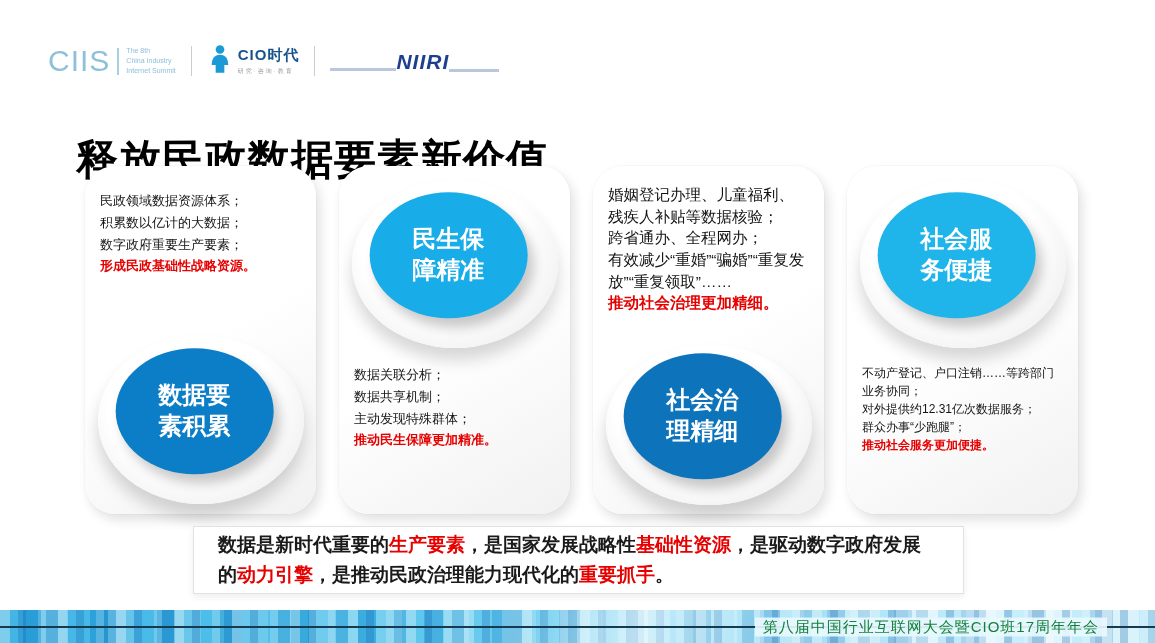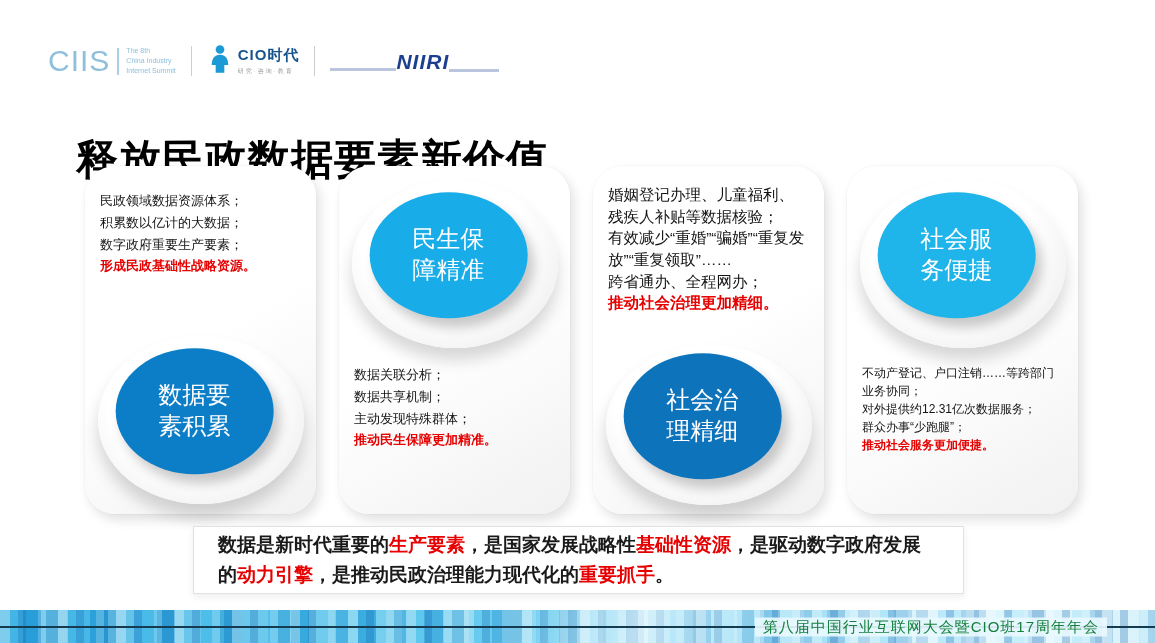--- a/index.html
+++ b/index.html
@@ -43,21 +43,21 @@
   .card.bubble-top .bubble-wrap { margin-top:8px; }
   .card.dense .bubble-wrap { height:170px; }
   .plate { position:absolute; left:50%; top:50%; transform:translate(-50%,-50%);
            width:206px; height:168px; border-radius:50%;
            background:radial-gradient(ellipse at 45% 38%, #ffffff 52%, #efefef 82%, #dedede 100%);
            box-shadow:0 12px 16px rgba(0,0,0,0.16); }
   .card.dense .plate { height:160px; }
   .bubble { position:absolute; left:50%; top:47%; transform:translate(-54%,-53%);
             width:158px; height:126px; border-radius:50%;
             display:flex; flex-direction:column; align-items:center; justify-content:center;
-            color:#fff; font-weight:400; font-size:24px; line-height:1.28; text-align:center;
+            color:#fff; font-weight:700; font-size:24px; line-height:1.28; text-align:center;
             box-shadow:6px 9px 12px rgba(0,0,0,0.22); }
   .bubble .b-line { display:block; }
   .bubble.c0 { background:#0c7dc7; }
   .bubble.c1 { background:#18ace8; }
   .bubble.c2 { background:#0d73bb; }
   .bubble.c3 { background:#1fb5ea; }
 
   
   .banner { position:absolute; left:193px; top:526px; width:771px; height:68px;
             background:#fff; border:1px solid #e2e2e2; box-shadow:0 3px 7px rgba(0,0,0,0.07);
@@ -148,22 +148,22 @@
         <span class="card-line">数据关联分析；</span>
         <span class="card-line">数据共享机制；</span>
         <span class="card-line">主动发现特殊群体；</span>
         <span class="card-line red">推动民生保障更加精准。</span>
       </div>
     </div>
 
     <div class="card text-top dense">
       <div class="card-text">
         <span class="card-line">婚姻登记办理、儿童福利、残疾人补贴等数据核验；</span>
+        <span class="card-line">跨省通办、全程网办；</span>
         <span class="card-line">有效减少“重婚”“骗婚”“重复发放”“重复领取”……</span>
-        <span class="card-line">跨省通办、全程网办；</span>
         <span class="card-line red">推动社会治理更加精细。</span>
       </div>
       <div class="bubble-wrap">
         <div class="plate"></div>
         <div class="bubble c2">
           <span class="b-line">社会治</span>
           <span class="b-line">理精细</span>
         </div>
       </div>
     </div>

